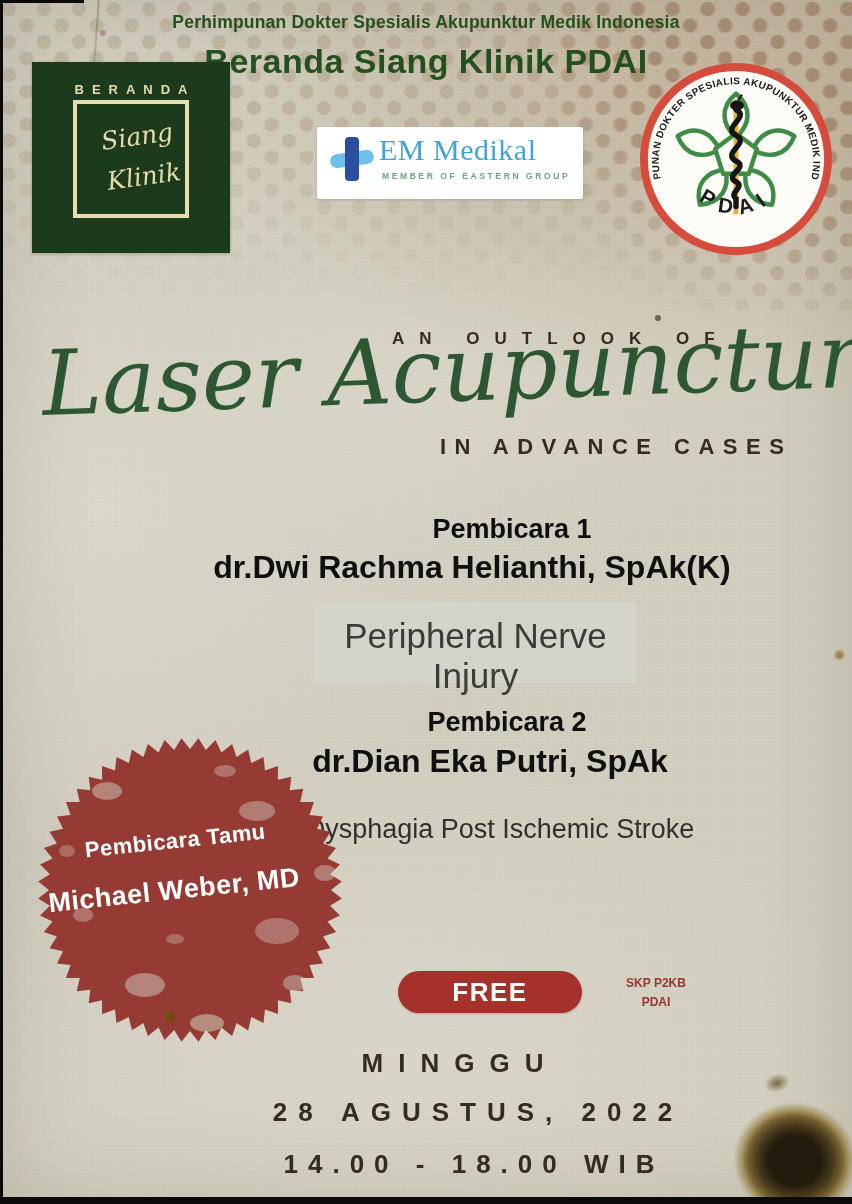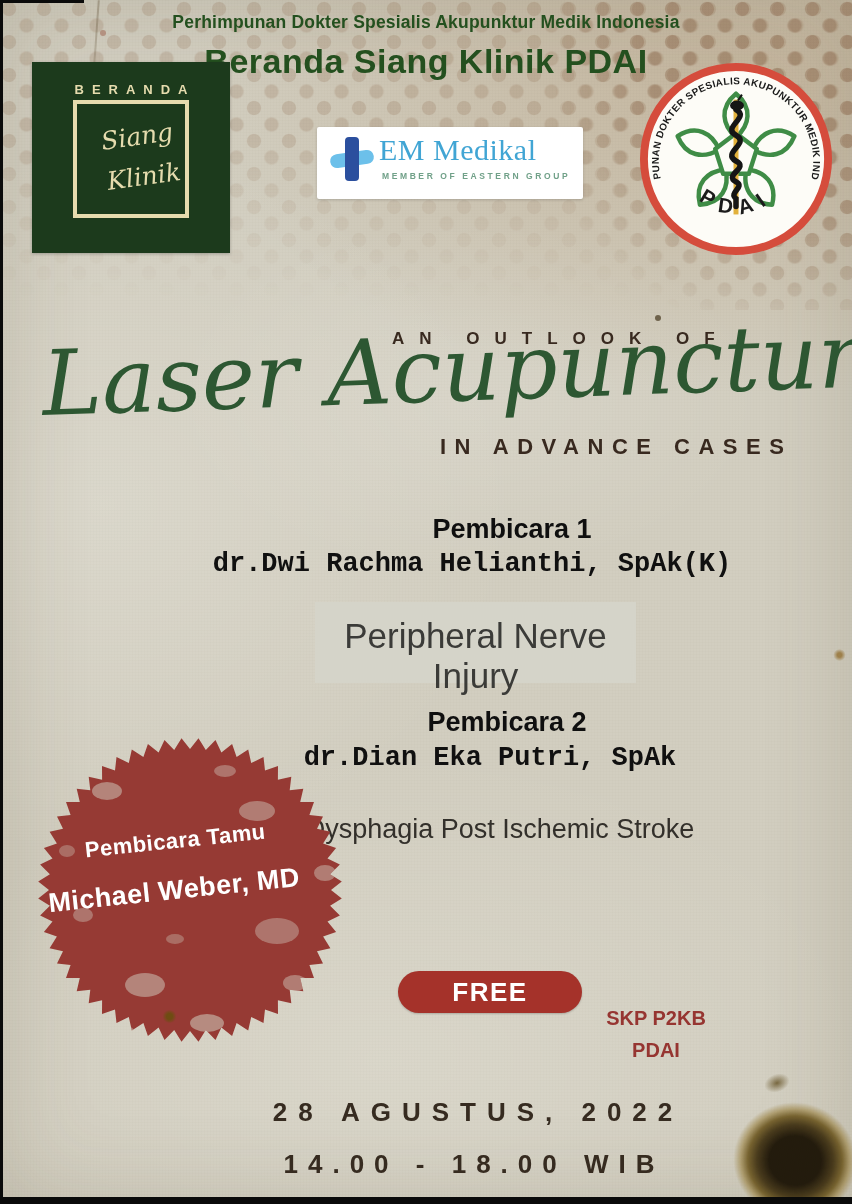--- a/index.html
+++ b/index.html
@@ -103,41 +103,41 @@
     font-family:"DejaVu Serif", serif; font-style:italic; font-size:90px; line-height:1.15;
     color:var(--title-green, #2d5732); transform:rotate(-2deg);
   }
   .tail {
     position:absolute; left:440px; top:434px; font-weight:700; font-size:22px;
     letter-spacing:8.5px; color:var(--ink-brown, #38291f); white-space:nowrap;
   }
   
   .ctext { position:absolute; transform:translateX(-50%); white-space:nowrap; }
   .sp-label { font-weight:700; font-size:27px; color:#0f0f0f; }
-  .sp-name  { font-weight:700; font-size:27px; color:#101010;font-family:Liberation Mono, monospace; }
+  .sp-name  { font-weight:700; font-size:32px; color:#101010; }
   .sp-topic { font-weight:400; font-size:27px; color:#33302b; }
   .topic-box {
     position:absolute; left:315px; top:602px; width:321px; height:81px;
     background:var(--topic-box, #d5d4c9);
   }
   .topic-box .t {
     position:absolute; top:14px; left:0; width:100%; text-align:center;
     font-size:35px; color:#3b3b38;
   }
   
   .stamp-svg { position:absolute; left:25px; top:733px; width:330px; height:320px; }
   .stamp-svg text { font-family:"Liberation Sans", sans-serif; font-weight:700; fill:#fff; }
   
   .free-pill {
     position:absolute; left:398px; top:971px; width:184px; height:42px; border-radius:21px;
     background:var(--badge-red, #a5322a); color:#fff; font-weight:700; font-size:26px;
     letter-spacing:1.5px; text-align:center; line-height:42px; box-shadow:0 1px 2px rgba(0,0,0,.2);
   }
   .skp { position:absolute; left:601px; top:974px; width:110px; text-align:center;
-    color:var(--skp-red, #963531); font-weight:700; font-size:20px; line-height:1.6;margin-top:28px; }
+    color:var(--skp-red, #963531); font-weight:700; font-size:12px; line-height:1.6; }
   
   .sched { font-weight:700; font-size:26px; color:var(--ink, #362b20); }
   
   .stain-corner {
     position:absolute; right:-28px; bottom:-30px; width:214px; height:202px;
     background:radial-gradient(closest-side at 62% 62%, rgba(28,20,6,.96) 0 32%,
       rgba(62,47,15,.92) 47%, rgba(106,84,28,.88) 58%, rgba(152,127,62,.6) 67%, rgba(152,127,62,0) 76%);
     border-radius:58% 42% 52% 48% / 55% 45% 55% 45%;
     transform:rotate(8deg); filter:blur(.6px);
   }
@@ -256,20 +256,21 @@
     <text x="151" y="115" font-size="22" letter-spacing="0.5" text-anchor="middle" transform="rotate(-6 151 115)">Pembicara Tamu</text>
     <text x="150" y="166" font-size="27" letter-spacing="0.5" text-anchor="middle" transform="rotate(-6 150 166)">Michael Weber, MD</text>
   </svg>
 
   <div class="free-pill">FREE</div>
   <div class="skp">
     <div>SKP P2KB</div>
     <div>PDAI</div>
   </div>
 
+  <div class="ctext sched" style="left:460px; top:1048px; letter-spacing:15px;">MINGGU</div>
   <div class="ctext sched" style="left:478px; top:1097px; letter-spacing:11px;">28 AGUSTUS, 2022</div>
   <div class="ctext sched" style="left:474px; top:1149px; letter-spacing:10px;">14.00 - 18.00 WIB</div>
 
   <div class="stain-corner"></div>
   <div class="stain-blob"></div>
   <div class="spot spot-a"></div>
   <div class="spot spot-b"></div>
   <div class="spot spot-c"></div>
   <div class="spot spot-d"></div>
   <div class="edge edge-left"></div>

